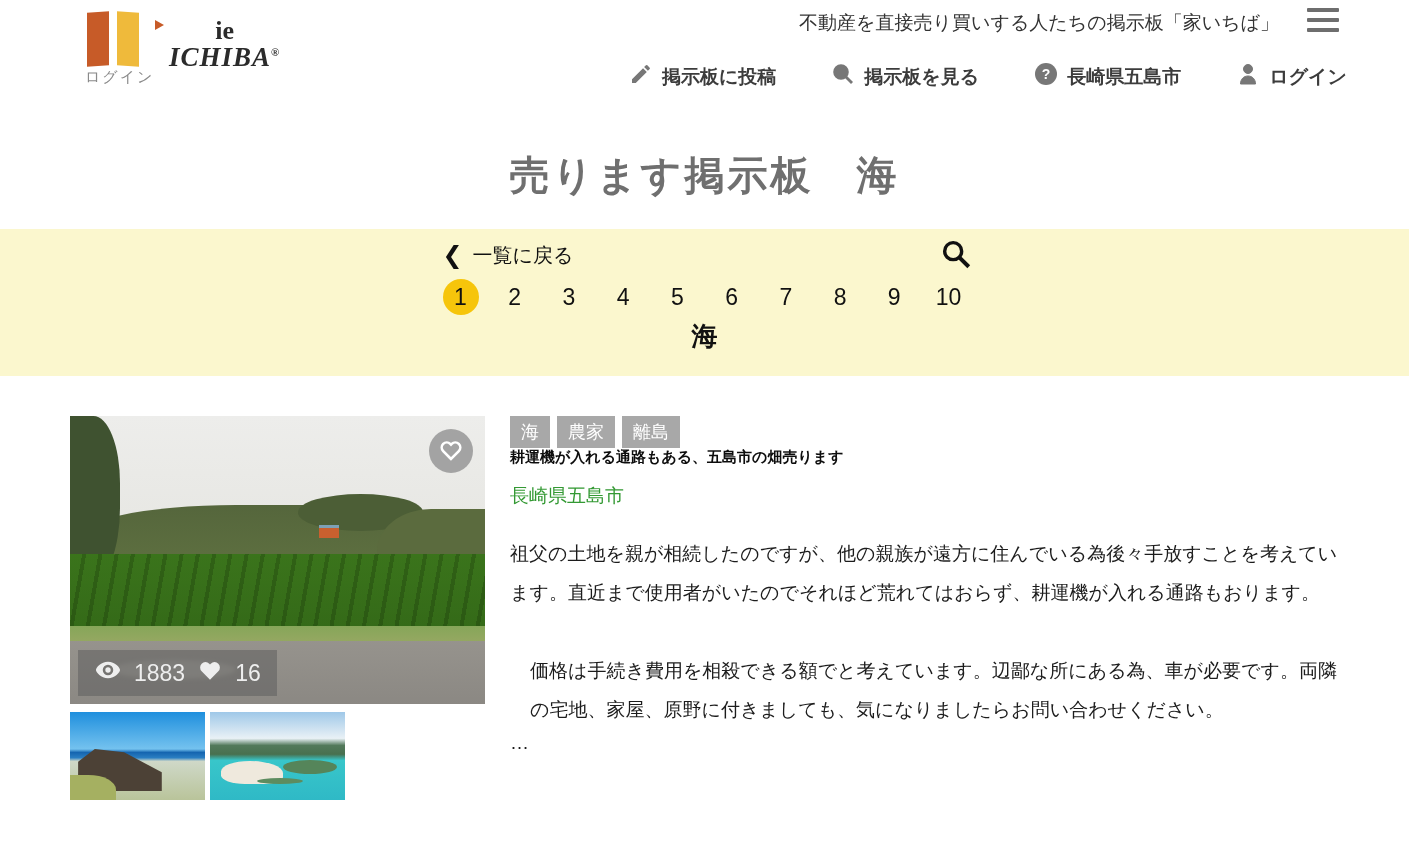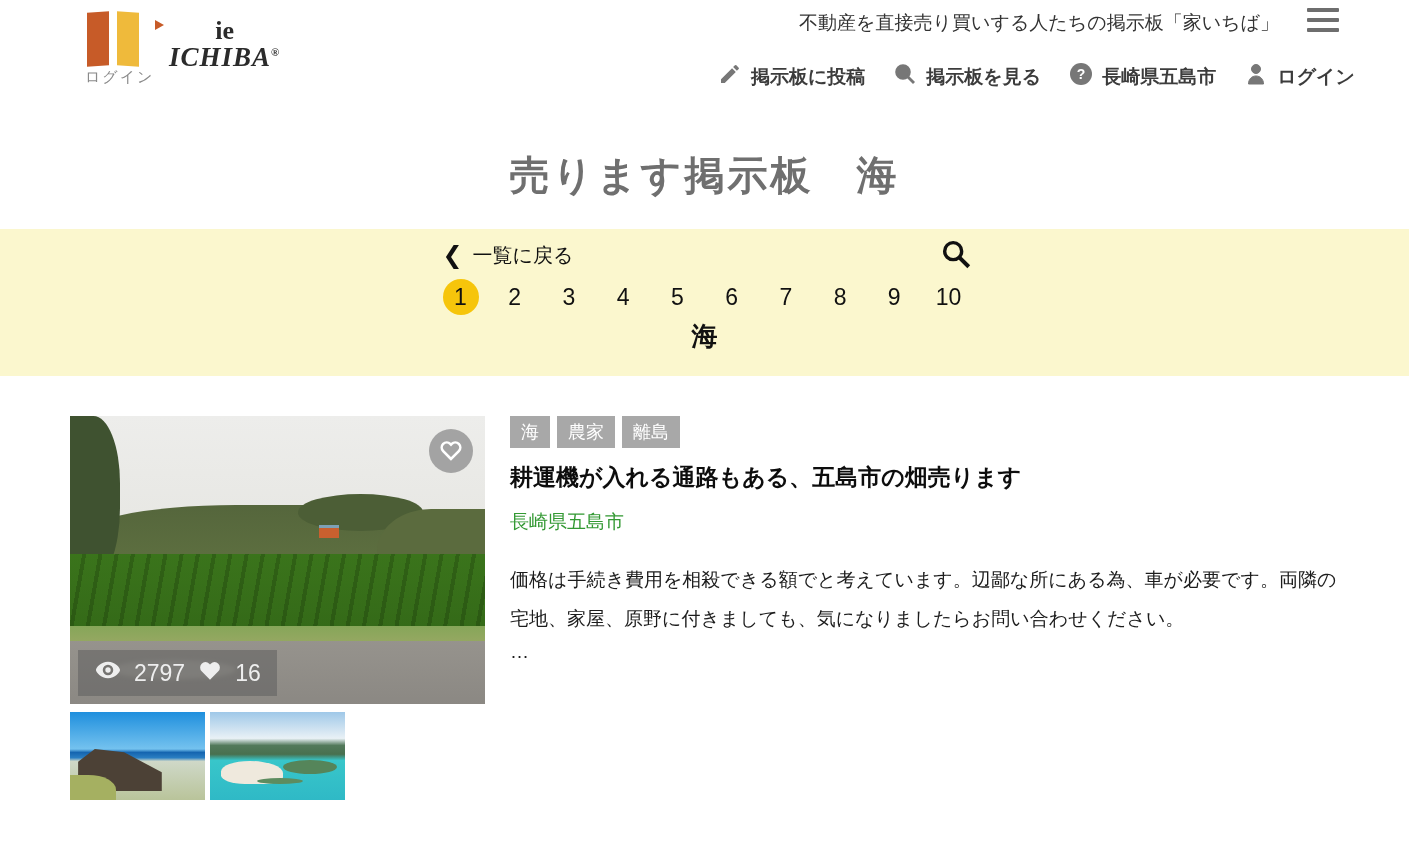--- a/index.html
+++ b/index.html
@@ -17,21 +17,21 @@
   .panel.right { left:32px; background:var(--brand_yellow); transform:skewY(4deg); }
   .logo-jp { position:absolute; left:0; top:62px; width:70px; font-size:15px; color:#8a8a8a; letter-spacing:2px; white-space:nowrap; }
   .logo-en { margin-left:26px; margin-top:12px; font-family:"Liberation Serif","DejaVu Serif",serif; color:#2b2b2b; line-height:1; text-align:center; }
   .logo-en .ie { font-size:26px; font-weight:bold; position:relative; }
   .logo-en .ie .tick { position:absolute; left:-14px; top:2px; width:0; height:0; border-left:9px solid var(--brand_orange); border-top:5px solid transparent; border-bottom:5px solid transparent; }
   .logo-en .ichiba { font-size:27px; font-weight:bold; letter-spacing:1px; font-style:italic; }
   .logo-en sup { font-size:11px; font-style:normal; }
   .tagline { position:absolute; top:10px; right:130px; font-size:19px; color:#333; }
   .hamburger { position:absolute; top:8px; right:70px; width:32px; height:24px; display:flex; flex-direction:column; justify-content:space-between; cursor:pointer; }
   .hamburger span { display:block; height:4px; background:#6e6e6e; border-radius:1px; }
-  .nav { position:absolute; top:62px; right:54px; display:flex; gap:28px; align-items:center; }
+  .nav { position:absolute; top:62px; right:62px; display:flex; gap:55px; align-items:center; }
   .nav-item { display:flex; align-items:center; gap:9px; cursor:pointer; font-size:19px; font-weight:bold; color:#3c3c3c; }
   .nav-item svg { fill:#777; stroke:#777; }
   
   .page-title { text-align:center; margin-top:8px; font-family:"Liberation Serif","DejaVu Serif",serif; font-size:40px; color:#6f6f6f; font-weight:bold; letter-spacing:3px; }
   
   .band { margin-top:26px; height:147px; background:var(--band_bg); }
   .band-inner { position:relative; width:524px; margin:0 auto; padding-top:12px; }
   .back-link { display:flex; align-items:center; gap:10px; font-size:20px; color:#111; cursor:pointer; width:max-content; }
   .back-chevron { font-size:24px; font-weight:bold; color:#111; }
   .band-search { position:absolute; right:-6px; top:8px; cursor:pointer; }
@@ -65,21 +65,21 @@
   .t1 { background:linear-gradient(#1f8fdd 0%,#74c2ef 42%,#1565b0 46%,#2a7ec2 52%,#cfd8c8 56%,#b9c49a 100%); }
   .t1::before { content:""; position:absolute; left:6%; bottom:10%; width:62%; height:48%; background:#4c4136; clip-path:polygon(0 30%,20% 0,55% 8%,100% 55%,100% 100%,0 100%); }
   .t1::after { content:""; position:absolute; left:0; bottom:0; width:34%; height:28%; background:#a5b061; border-radius:0 60% 0 0; }
   .t2 { background:linear-gradient(#9fc8e8 0%,#e9f1f6 30%,#53795b 38%,#48704f 48%,#38c6ca 55%,#2fb9c6 100%); }
   .t2::before { content:""; position:absolute; left:8%; bottom:18%; width:46%; height:26%; background:#efe9dd; border-radius:60% 70% 40% 50%; }
   .t2::after { content:""; position:absolute; right:6%; bottom:30%; width:40%; height:16%; background:#55855a; border-radius:50%; box-shadow:-30px 14px 0 -4px #5d8c5f; }
   
   .text-col { flex:1; margin-left:25px; }
   .tags { display:flex; gap:7px; }
   .tag { background:var(--tag_bg); color:#fff; font-size:18px; padding:4px 11px; cursor:pointer; }
-  .listing-title { margin-top:14px; font-size:23px; font-weight:bold; color:#0d0d0d; cursor:pointer; }
+  .listing-title { font-size:15px; font-weight:bold; color:#0d0d0d; cursor:pointer; }
   .location { margin-top:16px; font-size:19px; color:var(--accent_green); cursor:pointer; width:max-content; }
   .desc { margin-top:26px; font-size:19px; line-height:2.05; color:#1c1c1c; }
   .desc p + p { margin-top:39px;margin-left:20px; }
   .ellipsis { font-size:19px; color:#1c1c1c; margin-top:2px; }
 </style>
 </head>
 <body>
 
 <div class="header">
   <div class="logo-area">
@@ -189,21 +189,21 @@
             </svg>
         </span>
       </button>
       <div class="stats">
         <span>
           <svg width="28" height="28" viewBox="0 0 24 24">
               <path d="M12 5C6 5 1.7 10 1.7 12S6 19 12 19s10.3-5 10.3-7S18 5 12 5zm0 11.5A4.5 4.5 0 1 1 12 7.5a4.5 4.5 0 0 1 0 9z"></path>
               <circle cx="12" cy="12" r="2.3"></circle>
             </svg>
         </span>
-        <span>2797</span>
+        <span>1883</span>
         <span>
           <svg width="26" height="26" viewBox="0 0 24 24">
               <path d="M12 21 4.3 13.2a5 5 0 0 1 0-7 4.9 4.9 0 0 1 7 0l.7.7.7-.7a4.9 4.9 0 0 1 7 0 5 5 0 0 1 0 7z"></path>
             </svg>
         </span>
         <span>16</span>
       </div>
     </div>
     <div class="thumbs">
       <div class="thumb t1"></div>
@@ -213,17 +213,18 @@
 
   <div class="text-col">
     <div class="tags">
       <span class="tag">海</span>
       <span class="tag">農家</span>
       <span class="tag">離島</span>
     </div>
     <div class="listing-title">耕運機が入れる通路もある、五島市の畑売ります</div>
     <div class="location">長崎県五島市</div>
     <div class="desc">
+      <p>祖父の土地を親が相続したのですが、他の親族が遠方に住んでいる為後々手放すことを考えています。直近まで使用者がいたのでそれほど荒れてはおらず、耕運機が入れる通路もおります。</p>
       <p>価格は手続き費用を相殺できる額でと考えています。辺鄙な所にある為、車が必要です。両隣の宅地、家屋、原野に付きましても、気になりましたらお問い合わせください。</p>
     </div>
     <div class="ellipsis">…</div>
   </div>
 </div>
 
 </body></html>

